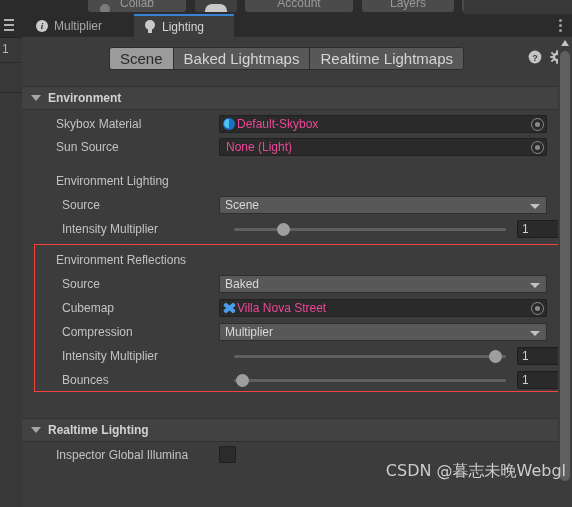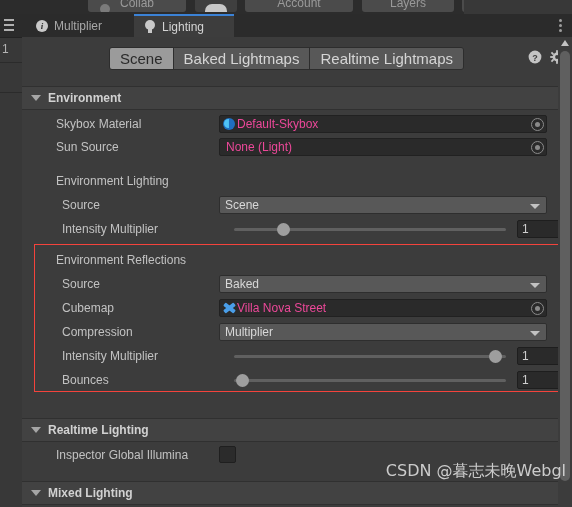--- a/index.html
+++ b/index.html
@@ -528,24 +528,20 @@
     <div class="sec-header" style="top:381px;">
       <span class="tri"></span>
       <span class="sec-title">Realtime Lighting</span>
     </div>
 
     <div class="row" style="top:407px;">
       <span class="lbl i1">Inspector Global Illumina</span>
       <div class="checkbox" style="left:197px;"></div>
     </div>
 
-    <div class="sec-header" style="top:444px;">
-      <span class="tri"></span>
-      <span class="sec-title">Mixed Lighting</span>
-    </div>
 
     <div class="scrollbar">
       <span class="sb-up"></span>
       <span class="sb-thumb"></span>
     </div>
 
     <div class="watermark">CSDN @暮志未晚Webgl</div>
   </div>
 
 </div>

